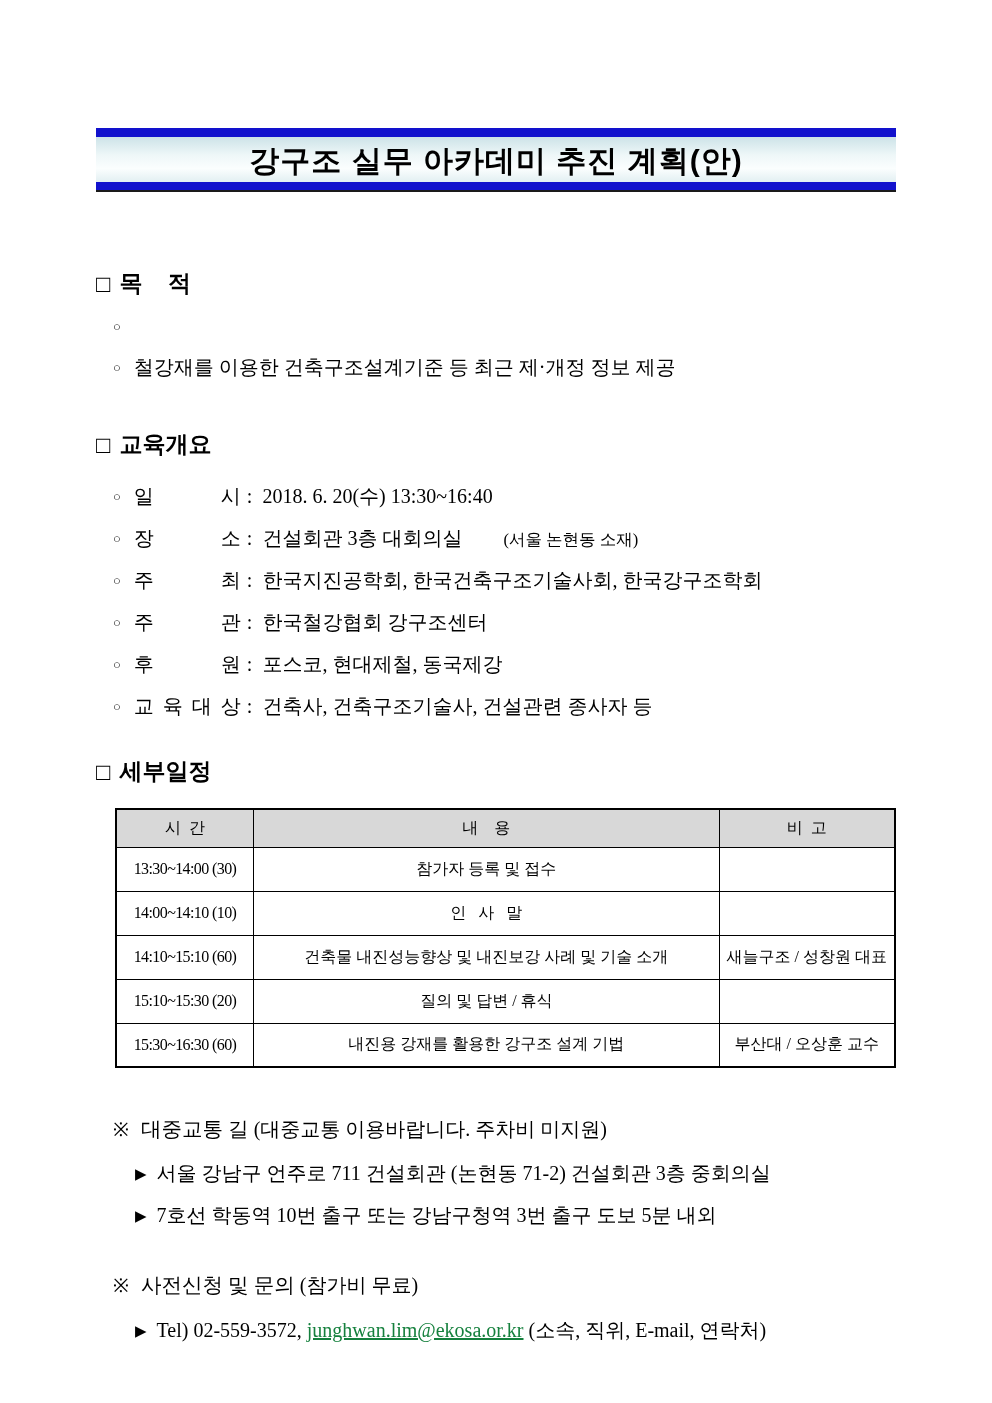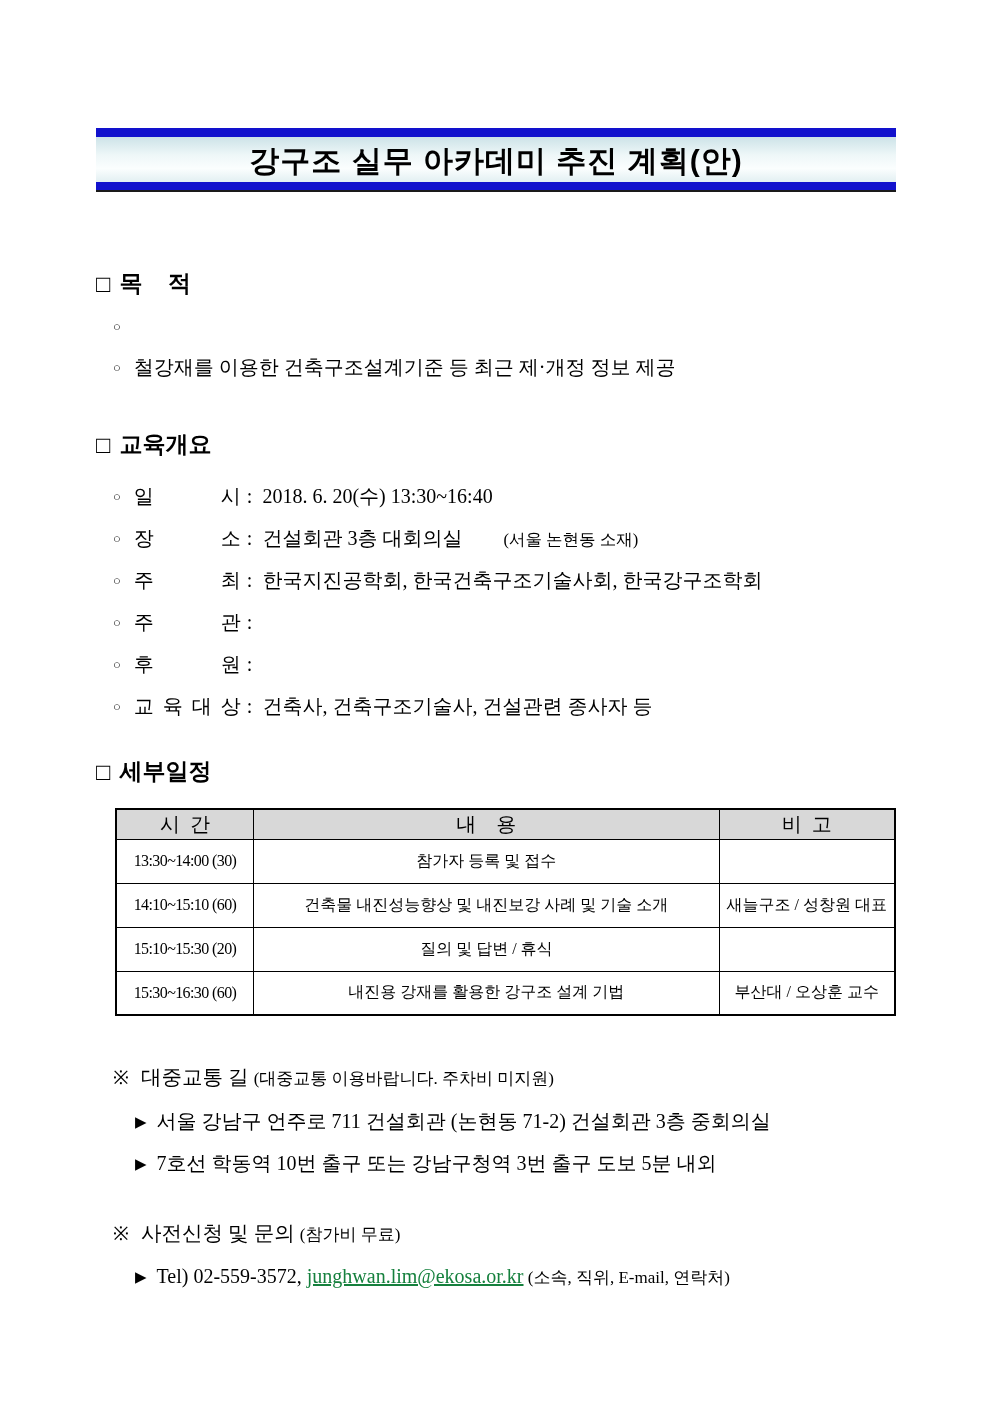--- a/index.html
+++ b/index.html
@@ -44,31 +44,31 @@
 
   
   table.schedule {
     width:781px; margin-left:19px; border-collapse:collapse;
     border:2px solid #000;
   }
   table.schedule th, table.schedule td {
     border:1px solid #000; text-align:center; vertical-align:middle; white-space:pre;
   }
   table.schedule th {
-    background:#d8d8d8; font-weight:normal; font-size:20px; height:30px;
+    background:#d8d8d8; font-weight:normal; font-size:16px; height:38px;
   }
   table.schedule td { height:44px; font-size:16px; }
   td.t-time { font-size:15px; letter-spacing:-0.6px; }
   td.t-note { font-size:14.5px; }
   col.c-time { width:138px; } col.c-content { width:467px; } col.c-note { width:176px; }
 
   
   .ref-row { display:flex; align-items:baseline; font-size:20.5px; margin-left:17px; white-space:pre; }
   .ref-mark { margin-right:12px; font-size:19px; }
-  .small-note { font-size:17px; }
+  .small-note { font-size:20px; }
   .arr-row { display:flex; align-items:baseline; font-size:20px; margin-left:39px; white-space:pre; }
   .arr { font-size:15px; margin-right:10px; position:relative; top:-1px; }
   a.email { color:#15803d; }
 
   
   .mt-purpose-h { margin-top:76px; }
   .mt-purpose-list { margin-top:22px; }
   .li-row + .li-row { margin-top:17px; }
   .mt-overview-h { margin-top:48px; }
   .mt-overview-list { margin-top:23px; }
@@ -131,26 +131,28 @@
       <span class="circle">○</span>
       <span class="ov-label">주 최</span>
       <span class="ov-colon">:</span>
       <span>한국지진공학회, 한국건축구조기술사회, 한국강구조학회</span>
       <span class="ov-note"></span>
     </div>
     <div class="ov-row">
       <span class="circle">○</span>
       <span class="ov-label">주 관</span>
       <span class="ov-colon">:</span>
+      <span>한국철강협회 강구조센터</span>
       <span class="ov-note"></span>
     </div>
     <div class="ov-row">
       <span class="circle">○</span>
       <span class="ov-label">후 원</span>
       <span class="ov-colon">:</span>
+      <span>포스코, 현대제철, 동국제강</span>
       <span class="ov-note"></span>
     </div>
     <div class="ov-row">
       <span class="circle">○</span>
       <span class="ov-label">교 육 대 상</span>
       <span class="ov-colon">:</span>
       <span>건축사, 건축구조기술사, 건설관련 종사자 등</span>
       <span class="ov-note"></span>
     </div>
   </div>
@@ -173,20 +175,25 @@
         <th>비  고</th>
       </tr>
     </thead>
     <tbody>
       <tr>
         <td class="t-time">13:30~14:00 (30)</td>
         <td class="t-content">참가자 등록 및 접수</td>
         <td class="t-note"></td>
       </tr>
       <tr>
+        <td class="t-time">14:00~14:10 (10)</td>
+        <td class="t-content">인   사   말</td>
+        <td class="t-note"></td>
+      </tr>
+      <tr>
         <td class="t-time">14:10~15:10 (60)</td>
         <td class="t-content">건축물 내진성능향상 및 내진보강 사례 및 기술 소개</td>
         <td class="t-note">새늘구조 / 성창원 대표</td>
       </tr>
       <tr>
         <td class="t-time">15:10~15:30 (20)</td>
         <td class="t-content">질의 및 답변 / 휴식</td>
         <td class="t-note"></td>
       </tr>
       <tr>

